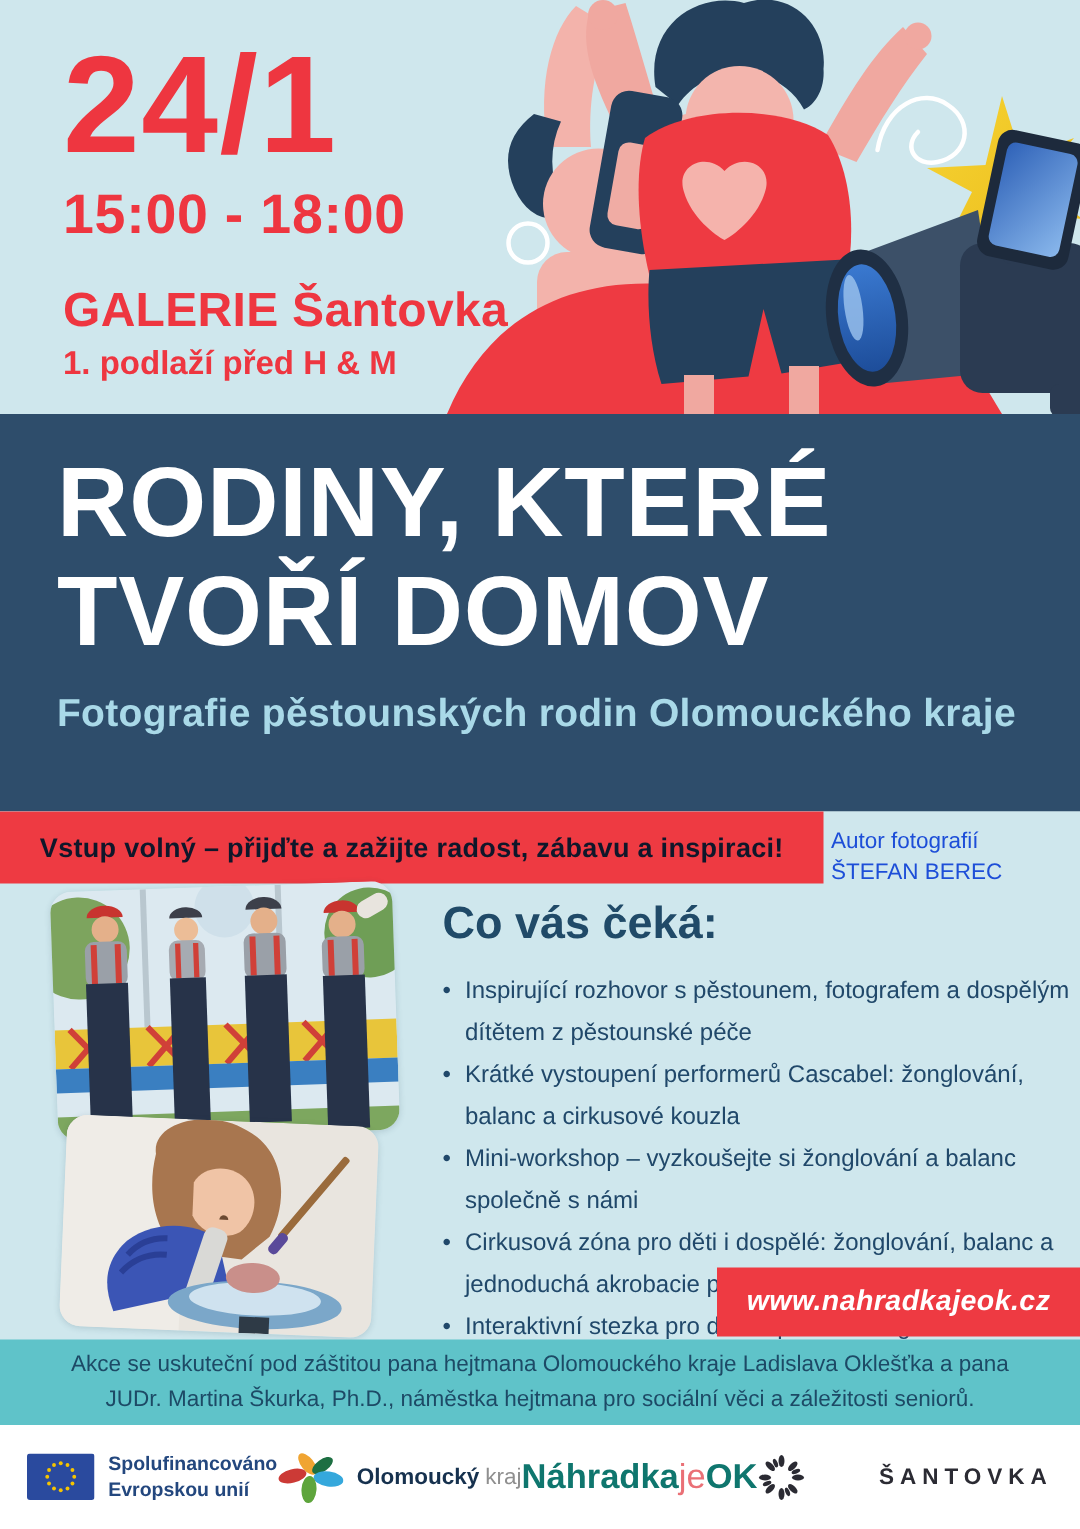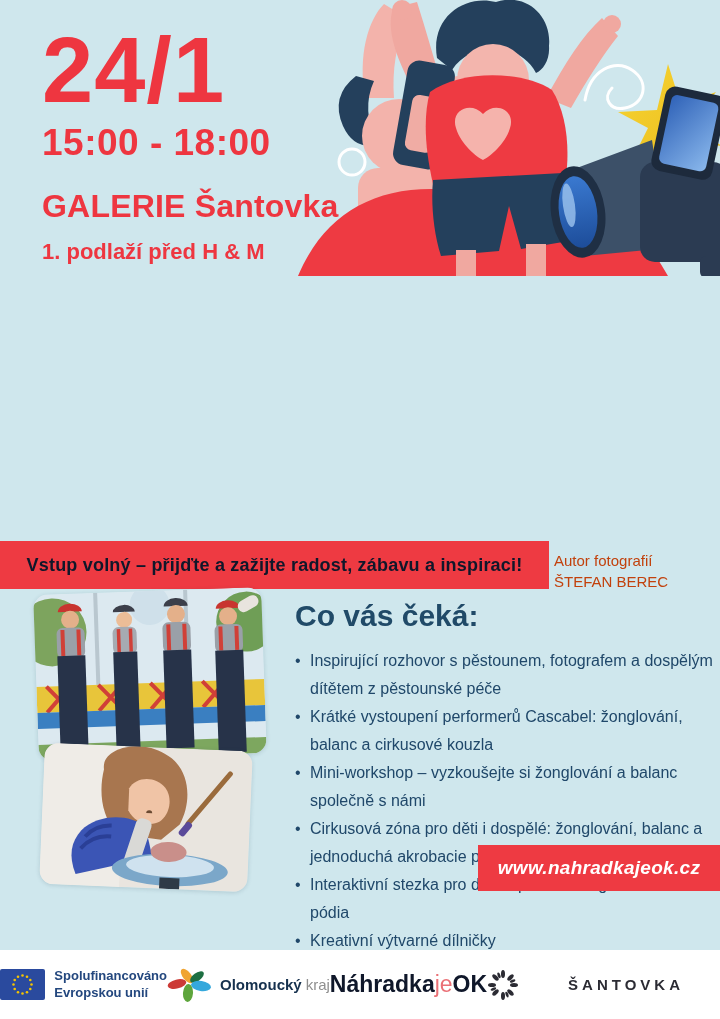--- a/index.html
+++ b/index.html
@@ -6,57 +6,57 @@
   body{font-family:"Liberation Sans",sans-serif;background:#888;}
   .poster{position:relative;width:720px;height:1019px;margin:0 auto;overflow:hidden;background:#cfe7ed;}
 
   
   .top{position:absolute;left:0;top:0;width:697px;height:276px;background:#cfe7ed;}
   .top-illustration{position:absolute;left:0;top:0;width:720px;height:276px;}
   .event-info{position:absolute;left:42px;top:24px;color:#ee3640;z-index:3;}
   .event-date{font-size:92px;font-weight:800;letter-spacing:1px;line-height:1;}
   .event-time{font-size:37px;font-weight:800;margin-top:6px;letter-spacing:.5px;}
   .event-venue{font-size:32px;font-weight:800;margin-top:24px;letter-spacing:.2px;}
-  .event-venue-detail{font-size:22px;font-weight:700;margin-top:14px;}
+  .event-venue-detail{font-size:22px;font-weight:700;margin-top:4px;}
 
   
   .title-band{position:absolute;left:0;top:276px;width:720px;height:265px;background:#2e4d6b;box-sizing:border-box;padding:22px 36px 0 38px;}
   .title-line{color:#ffffff;font-size:66px;font-weight:800;line-height:73px;letter-spacing:.5px;white-space:nowrap;}
   .subtitle{color:#a9d9e8;font-size:26px;font-weight:700;margin-top:16px;letter-spacing:.2px;}
 
   
   .middle{position:absolute;left:0;top:541px;width:720px;height:352px;background:#cfe7ed;}
   .banner-red{position:absolute;left:0;top:0;width:549px;height:48px;background:#ee3a42;display:flex;align-items:center;justify-content:center;}
   .banner-red span{color:#0f172a;font-size:18px;font-weight:700;letter-spacing:.2px;white-space:nowrap;}
-  .author{position:absolute;right:36px;top:9px;width:130px;color:#c2410c;font-size:15px;line-height:1.4;text-align:left;}
+  .author{position:absolute;right:36px;top:9px;width:130px;color:#1d4ed8;font-size:15px;line-height:1.4;text-align:left;}
   .photo{position:absolute;border-radius:14px;overflow:hidden;box-shadow:0 1px 4px rgba(40,70,90,.18);}
   .photo svg{display:block;}
   .photo1{left:36px;top:50px;width:228px;height:166px;transform:rotate(-2deg);}
   .photo2{left:42px;top:206px;width:208px;height:141px;transform:rotate(2.4deg);}
   .content{position:absolute;left:295px;top:58px;width:420px;color:#20486a;}
   .content h2{margin:0 0 14px 0;font-size:30px;font-weight:800;color:#204a68;}
   .program-list{margin:0;padding:0;font-size:16px;line-height:1.75;font-weight:500;}
   .program-list li{list-style:none;position:relative;padding-left:15px;margin:0;}
   .program-list li::before{content:"•";position:absolute;left:0;top:0;}
   .website-box{position:absolute;right:0;top:304px;width:242px;height:46px;background:#ee3a42;display:flex;align-items:center;justify-content:center;font-style:italic;}
   .website-box span{color:#fff;font-size:19px;font-weight:800;letter-spacing:.3px;}
 
   
   .patronage{position:absolute;left:0;top:893px;width:720px;height:57px;background:#5fc3c9;display:flex;align-items:center;justify-content:center;}
   .patronage p{margin:0;width:628px;text-align:center;color:#1d4a66;font-size:15px;line-height:1.5;font-weight:500;}
 
   
-  .footer{position:absolute;left:0;top:950px;width:720px;height:69px;background:#ffffff;display:flex;align-items:center;justify-content:flex-end;box-sizing:border-box;padding:0 36px;}
+  .footer{position:absolute;left:0;top:950px;width:720px;height:69px;background:#ffffff;display:flex;align-items:center;justify-content:center;box-sizing:border-box;padding:0 36px;}
   .logo{display:flex;align-items:center;gap:9px;}
   .eu-text{color:#23477e;font-size:13px;font-weight:700;line-height:1.25;}
   .olk-text{font-size:15px;white-space:nowrap;}
   .olk-bold{font-weight:800;color:#16314e;}
   .olk-reg{font-weight:400;color:#8f8f8f;margin-left:4px;}
   .nahradka{font-size:23px;white-space:nowrap;}
-  .nh-bold{font-weight:800;color:#0f172a;}
+  .nh-bold{font-weight:800;color:#0f766e;}
   .nh-light{font-weight:400;color:#ea7076;}
   .santovka-text{font-size:15px;font-weight:700;letter-spacing:4px;color:#2b2b33;margin-left:40px;}
 </style>
 </head>
 <body>
 
 <div class="poster">
 
   <div class="top">
 
@@ -127,20 +127,25 @@
     </svg>
 
     <div class="event-info">
       <div class="event-date">24/1</div>
       <div class="event-time">15:00 - 18:00</div>
       <div class="event-venue">GALERIE Šantovka</div>
       <div class="event-venue-detail">1. podlaží před  H &amp; M</div>
     </div>
   </div>
 
+  <div class="title-band">
+    <div class="title-line">RODINY, KTERÉ</div>
+    <div class="title-line">TVOŘÍ DOMOV</div>
+    <div class="subtitle">Fotografie pěstounských rodin Olomouckého kraje</div>
+  </div>
 
   <div class="middle">
 
     <div class="banner-red">
       <span>Vstup volný – přijďte a zažijte radost, zábavu a inspiraci!</span>
     </div>
 
     <div class="author">
       <div>Autor fotografií</div>
       <div>ŠTEFAN BEREC</div>
@@ -229,20 +234,23 @@
 
           <li>Chůdaři a animátoři</li>
         </ul>
     </div>
 
     <div class="website-box">
       <span>www.nahradkajeok.cz</span>
     </div>
   </div>
 
+  <div class="patronage">
+    <p>Akce se uskuteční pod záštitou pana hejtmana Olomouckého kraje Ladislava Oklešťka a pana JUDr. Martina Škurka, Ph.D., náměstka hejtmana pro sociální věci a záležitosti seniorů.</p>
+  </div>
 
   <div class="footer">
 
     <div class="logo">
       <svg width="45" height="31" viewBox="0 0 45 31" aria-hidden="true">
         <rect width="45" height="31" rx="2" fill="#2a4a9e"></rect>
         <g fill="#f5c400">
           <circle cx="22.5" cy="6.5" r="1.3"></circle>
             <circle cx="27" cy="7.7" r="1.3"></circle>
             <circle cx="30.3" cy="11" r="1.3"></circle>

